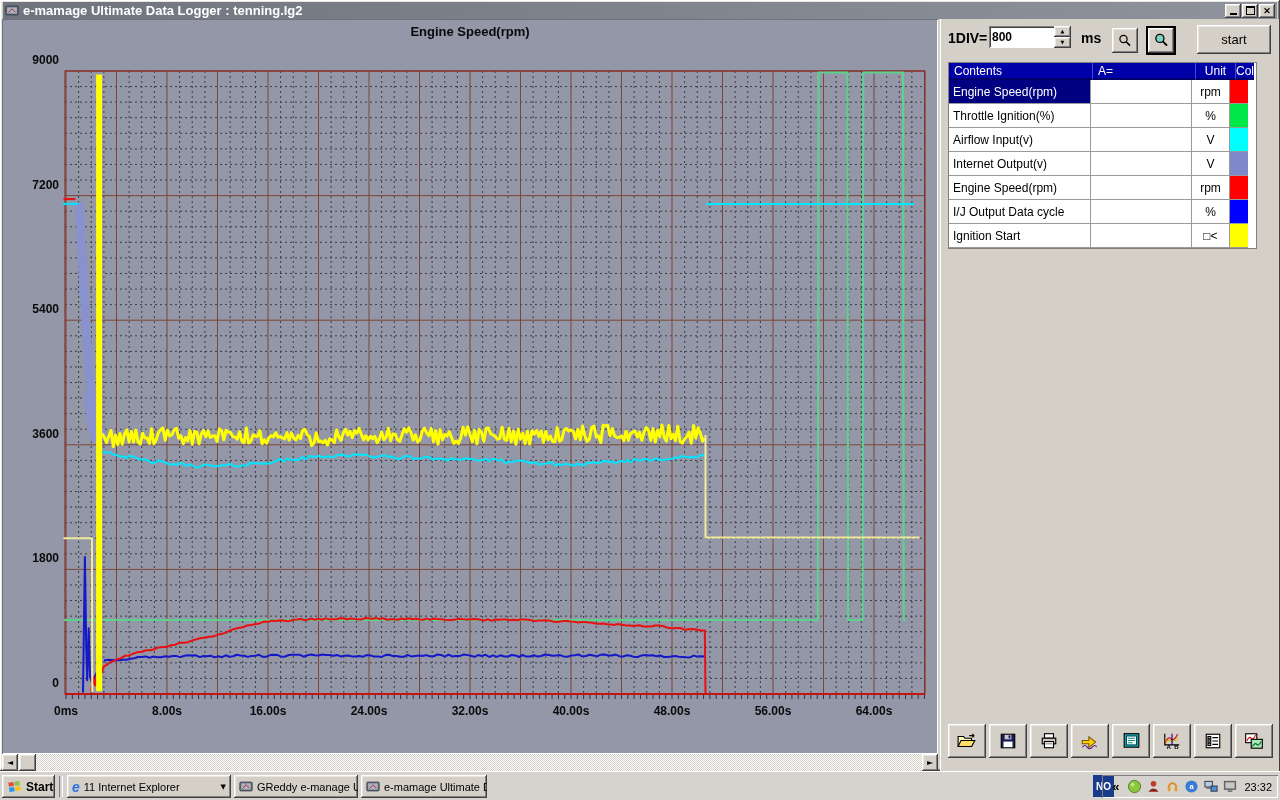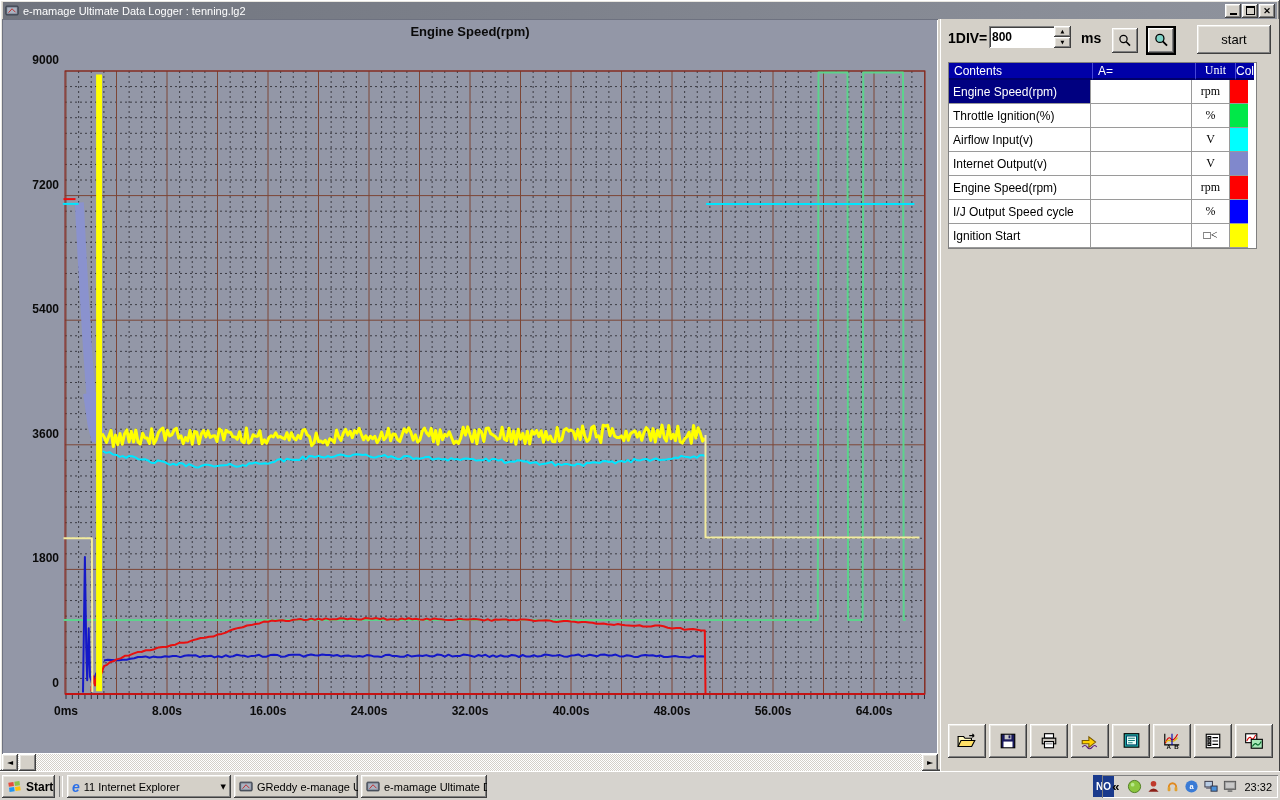--- a/index.html
+++ b/index.html
@@ -4,21 +4,21 @@
 <style>
   html,body{margin:0;padding:0}
   body{width:1280px;height:800px;position:relative;overflow:hidden;
        font-family:"Liberation Sans",sans-serif;background:#d4d0c8;color:#000;}
   .bevel-out{box-shadow:inset -1px -1px 0 #404040, inset 1px 1px 0 #fff, inset -2px -2px 0 #808080, inset 2px 2px 0 #e8e6e0;}
   .btn{background:#d4d0c8;border:none;box-shadow:inset -1px -1px 0 #404040, inset 1px 1px 0 #fff, inset -2px -2px 0 #808080, inset 2px 2px 0 #e8e6e0;cursor:default;}
   
   .app{position:absolute;left:0;top:0;width:1280px;height:771px;background:#d4d0c8;}
   .titlebar{position:absolute;left:3;top:2px;left:3px;right:3px;height:17px;
             background:linear-gradient(90deg,#70747e,#8f939d);display:flex;align-items:center;padding:0 2px;}
-  .titlebar .ttl{color:#fff;font-size:11px;font-weight:normal;margin-left:4px;white-space:nowrap;}
+  .titlebar .ttl{color:#fff;font-size:13px;font-weight:bold;margin-left:4px;white-space:nowrap;}
   .winbtn{width:16px;height:14px;margin-left:1px;display:flex;align-items:center;justify-content:center;font-size:9px;font-weight:bold;padding:0;}
   .winbtns{margin-left:auto;display:flex;}
   .glyph-min{width:7px;height:2px;background:#000;margin-top:7px;}
   .glyph-rest{width:7px;height:6px;border:1px solid #000;border-top-width:2px;position:relative;}
   
   .chart-panel{position:absolute;left:2px;top:19px;width:936px;height:735px;background:#9397a7;
                box-shadow:inset 1px 1px 0 #6e7280, inset -1px -1px 0 #fff;}
   .chart-title{position:absolute;left:0;top:5px;width:936px;text-align:center;font-size:13px;font-weight:bold;color:#0a0a0a;}
   .hscroll{position:absolute;left:2px;top:754px;width:936px;height:17px;background:#d4d0c8;}
   .sb-btn{position:absolute;top:0;width:16px;height:17px;font-size:8px;line-height:17px;text-align:center;padding:0;font-family:"DejaVu Sans",sans-serif;}
@@ -39,21 +39,21 @@
   #start-btn{position:absolute;left:256px;top:6px;width:74px;height:29px;font-size:13px;}
   
   .table{position:absolute;left:7px;top:43px;width:307px;background:#fff;border:1px solid #808080;}
   .tr{display:flex;height:24px;}
   .tr.head{height:17px;}
   .td{border-right:1px solid #9a9a9a;border-bottom:1px solid #9a9a9a;font-size:12px;
       display:flex;align-items:center;padding:0 4px;overflow:hidden;white-space:nowrap;background:#fff;}
   .head .td{background:#0000a8;color:#fff;border-right:1px solid #4646d8;border-bottom:2px solid #00006a;padding:0 5px;}
   .td.c-name{width:133px;}
   .td.c-a{width:92px;}
-  .td.c-unit{width:29px;justify-content:center;font-family:Liberation Serif, serif;}
+  .td.c-unit{width:29px;justify-content:center;}
   .td.c-color{width:18px;padding:0;border-right:none;}
   .td.sel{background:#000080;color:#fff;}
   
   .toolbar{position:absolute;left:0;top:705px;width:338px;height:40px;}
   .tool-btn{position:absolute;top:0;width:38px;height:34px;padding:0;}
   .tool-btn svg{display:block;margin:auto;}
   
   .taskbar{position:absolute;left:0;top:771px;width:1280px;height:29px;background:#d6d3ce;border-top:1px solid #fff;}
   .tb-btn{position:absolute;top:3px;height:23px;display:flex;align-items:center;padding:0 5px;font-size:11px;white-space:nowrap;overflow:hidden;}
   #start-button{font-weight:bold;font-size:12px;}
@@ -438,21 +438,21 @@
           <div class="td c-unit">V</div>
           <div class="td c-color" style="background: rgb(128, 136, 204);"></div>
         </div>
         <div class="tr">
           <div class="td c-name">Engine Speed(rpm)</div>
           <div class="td c-a"></div>
           <div class="td c-unit">rpm</div>
           <div class="td c-color" style="background: rgb(255, 0, 0);"></div>
         </div>
         <div class="tr">
-          <div class="td c-name">I/J Output Speed cycle</div>
+          <div class="td c-name">I/J Output Data cycle</div>
           <div class="td c-a"></div>
           <div class="td c-unit">%</div>
           <div class="td c-color" style="background: rgb(0, 0, 255);"></div>
         </div>
         <div class="tr">
           <div class="td c-name">Ignition Start</div>
           <div class="td c-a"></div>
           <div class="td c-unit">□&lt;</div>
           <div class="td c-color" style="background: rgb(255, 255, 0);"></div>
         </div>

